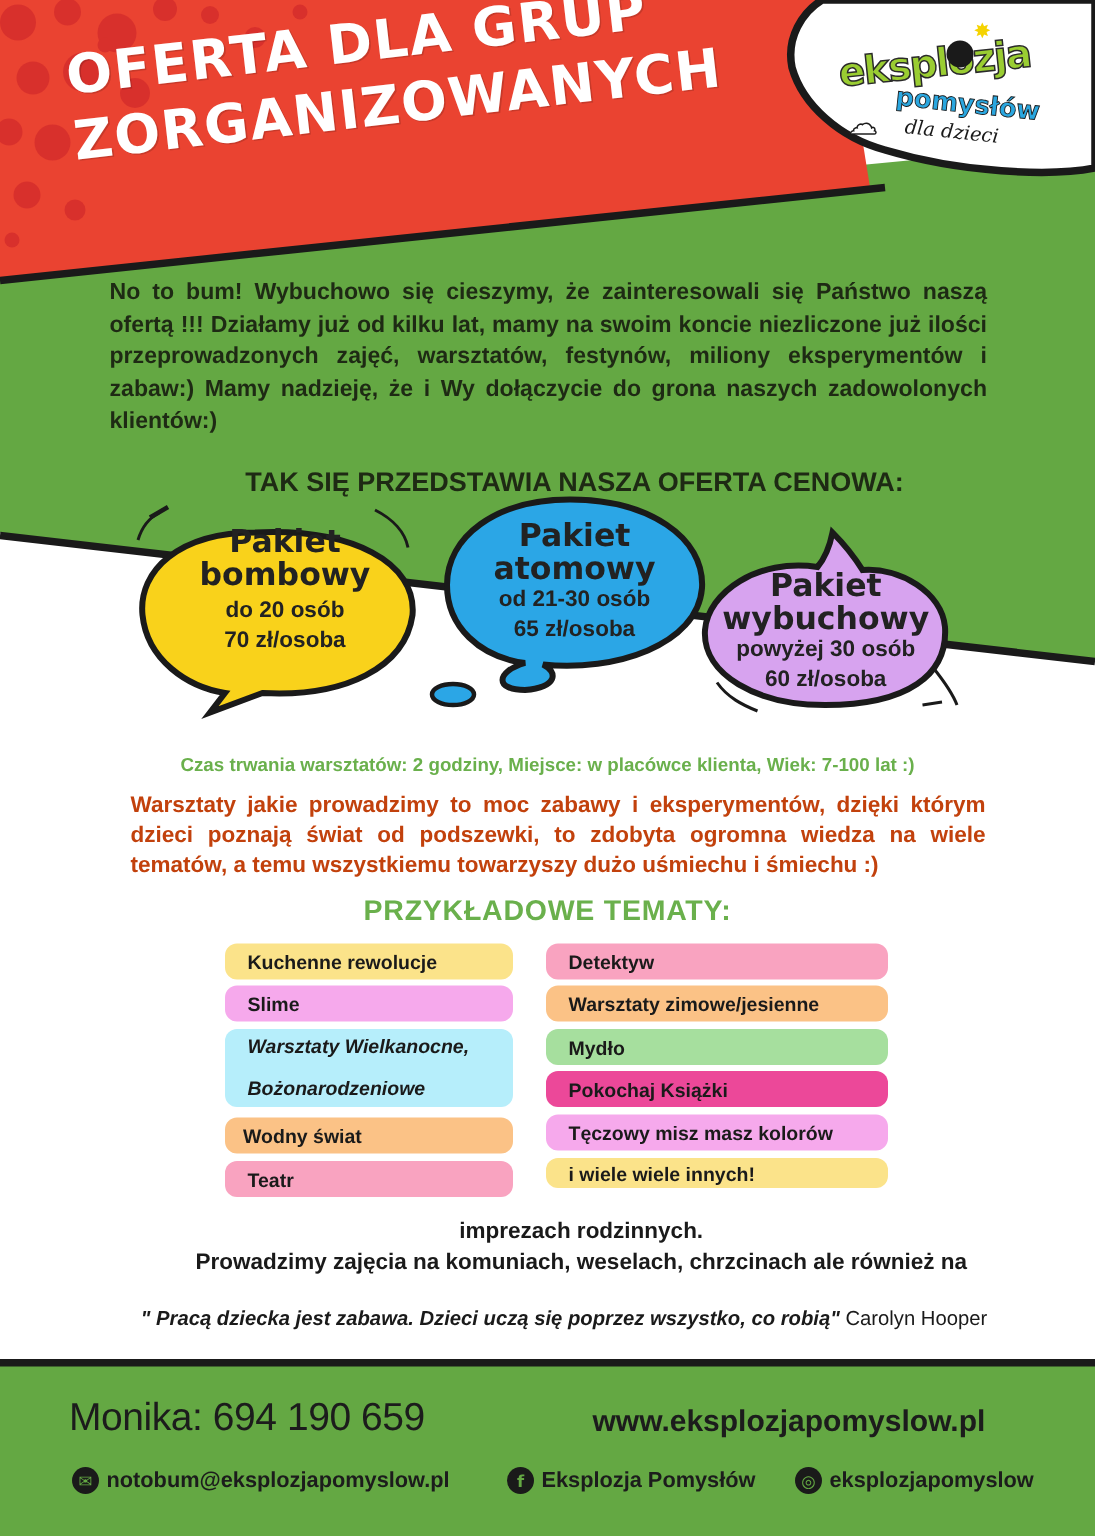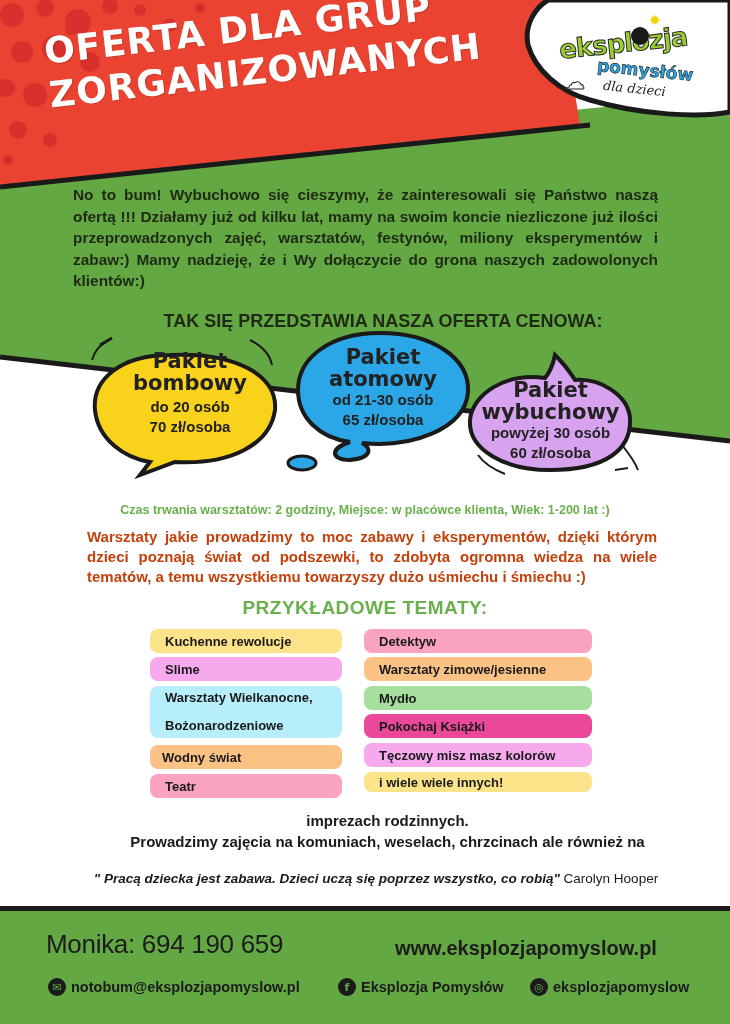--- a/index.html
+++ b/index.html
@@ -51,21 +51,21 @@
   }
   .topics-heading {
     position: absolute; left: 0; top: 597px; width: 730px; text-align: center;
     font-size: 19px; font-weight: bold; color: #6ab04c; letter-spacing: 0.5px;
   }
 
   .topic {
     position: absolute; border-radius: 8px; padding-left: 15px;
     font-size: 13px; font-weight: bold; color: #1a1a1a; display: flex; align-items: center;
   }
-  .topic.two-line { flex-direction: column; align-items: flex-start; justify-content: center; line-height: 28px; }
+  .topic.two-line { flex-direction: column; align-items: flex-start; justify-content: center; line-height: 28px; font-style: italic; }
 
   .events {
     position: absolute; left: 110px; top: 810px; width: 555px; text-align: center;
     font-size: 15px; line-height: 21px; font-weight: bold; color: #1a1a1a;
   }
   .quote {
     position: absolute; left: 0; top: 871px; width: 752px; text-align: center;
     font-size: 13.5px; color: #1a1a1a;
   }
   .quote .q { font-weight: bold; font-style: italic; }
@@ -153,21 +153,21 @@
   <span class="sm">od 21-30 osób</span>
   <span class="sm">65 zł/osoba</span>
 </div>
 <div class="bubble-text" style="left:473px; top:379px; width:155px;">
   <span class="pk">Pakiet</span>
   <span class="pk">wybuchowy</span>
   <span class="sm">powyżej 30 osób</span>
   <span class="sm">60 zł/osoba</span>
 </div>
 
-<div class="duration">Czas trwania warsztatów: 2 godziny, Miejsce: w placówce klienta, Wiek: 1-200 lat :)</div>
+<div class="duration">Czas trwania warsztatów: 2 godziny, Miejsce: w placówce klienta, Wiek: 7-100 lat :)</div>
 <p class="workshop-desc">Warsztaty jakie prowadzimy to moc zabawy i eksperymentów, dzięki którym dzieci poznają świat od podszewki, to zdobyta ogromna wiedza na wiele tematów, a temu wszystkiemu towarzyszy dużo uśmiechu i śmiechu :)</p>
 
 <div class="topics-heading">PRZYKŁADOWE TEMATY:</div>
 
 <div class="topic" style="left:150px; top:629px; width:192px; height:24px; background:#fbe38a;">Kuchenne rewolucje</div>
 <div class="topic" style="left:150px; top:657px; width:192px; height:24px; background:#f6a9ec;">Slime</div>
 <div class="topic two-line" style="left:150px; top:686px; width:192px; height:52px; background:#b6eefb;">
   <span>Warsztaty Wielkanocne,</span>
   <span>Bożonarodzeniowe</span>
 </div>

